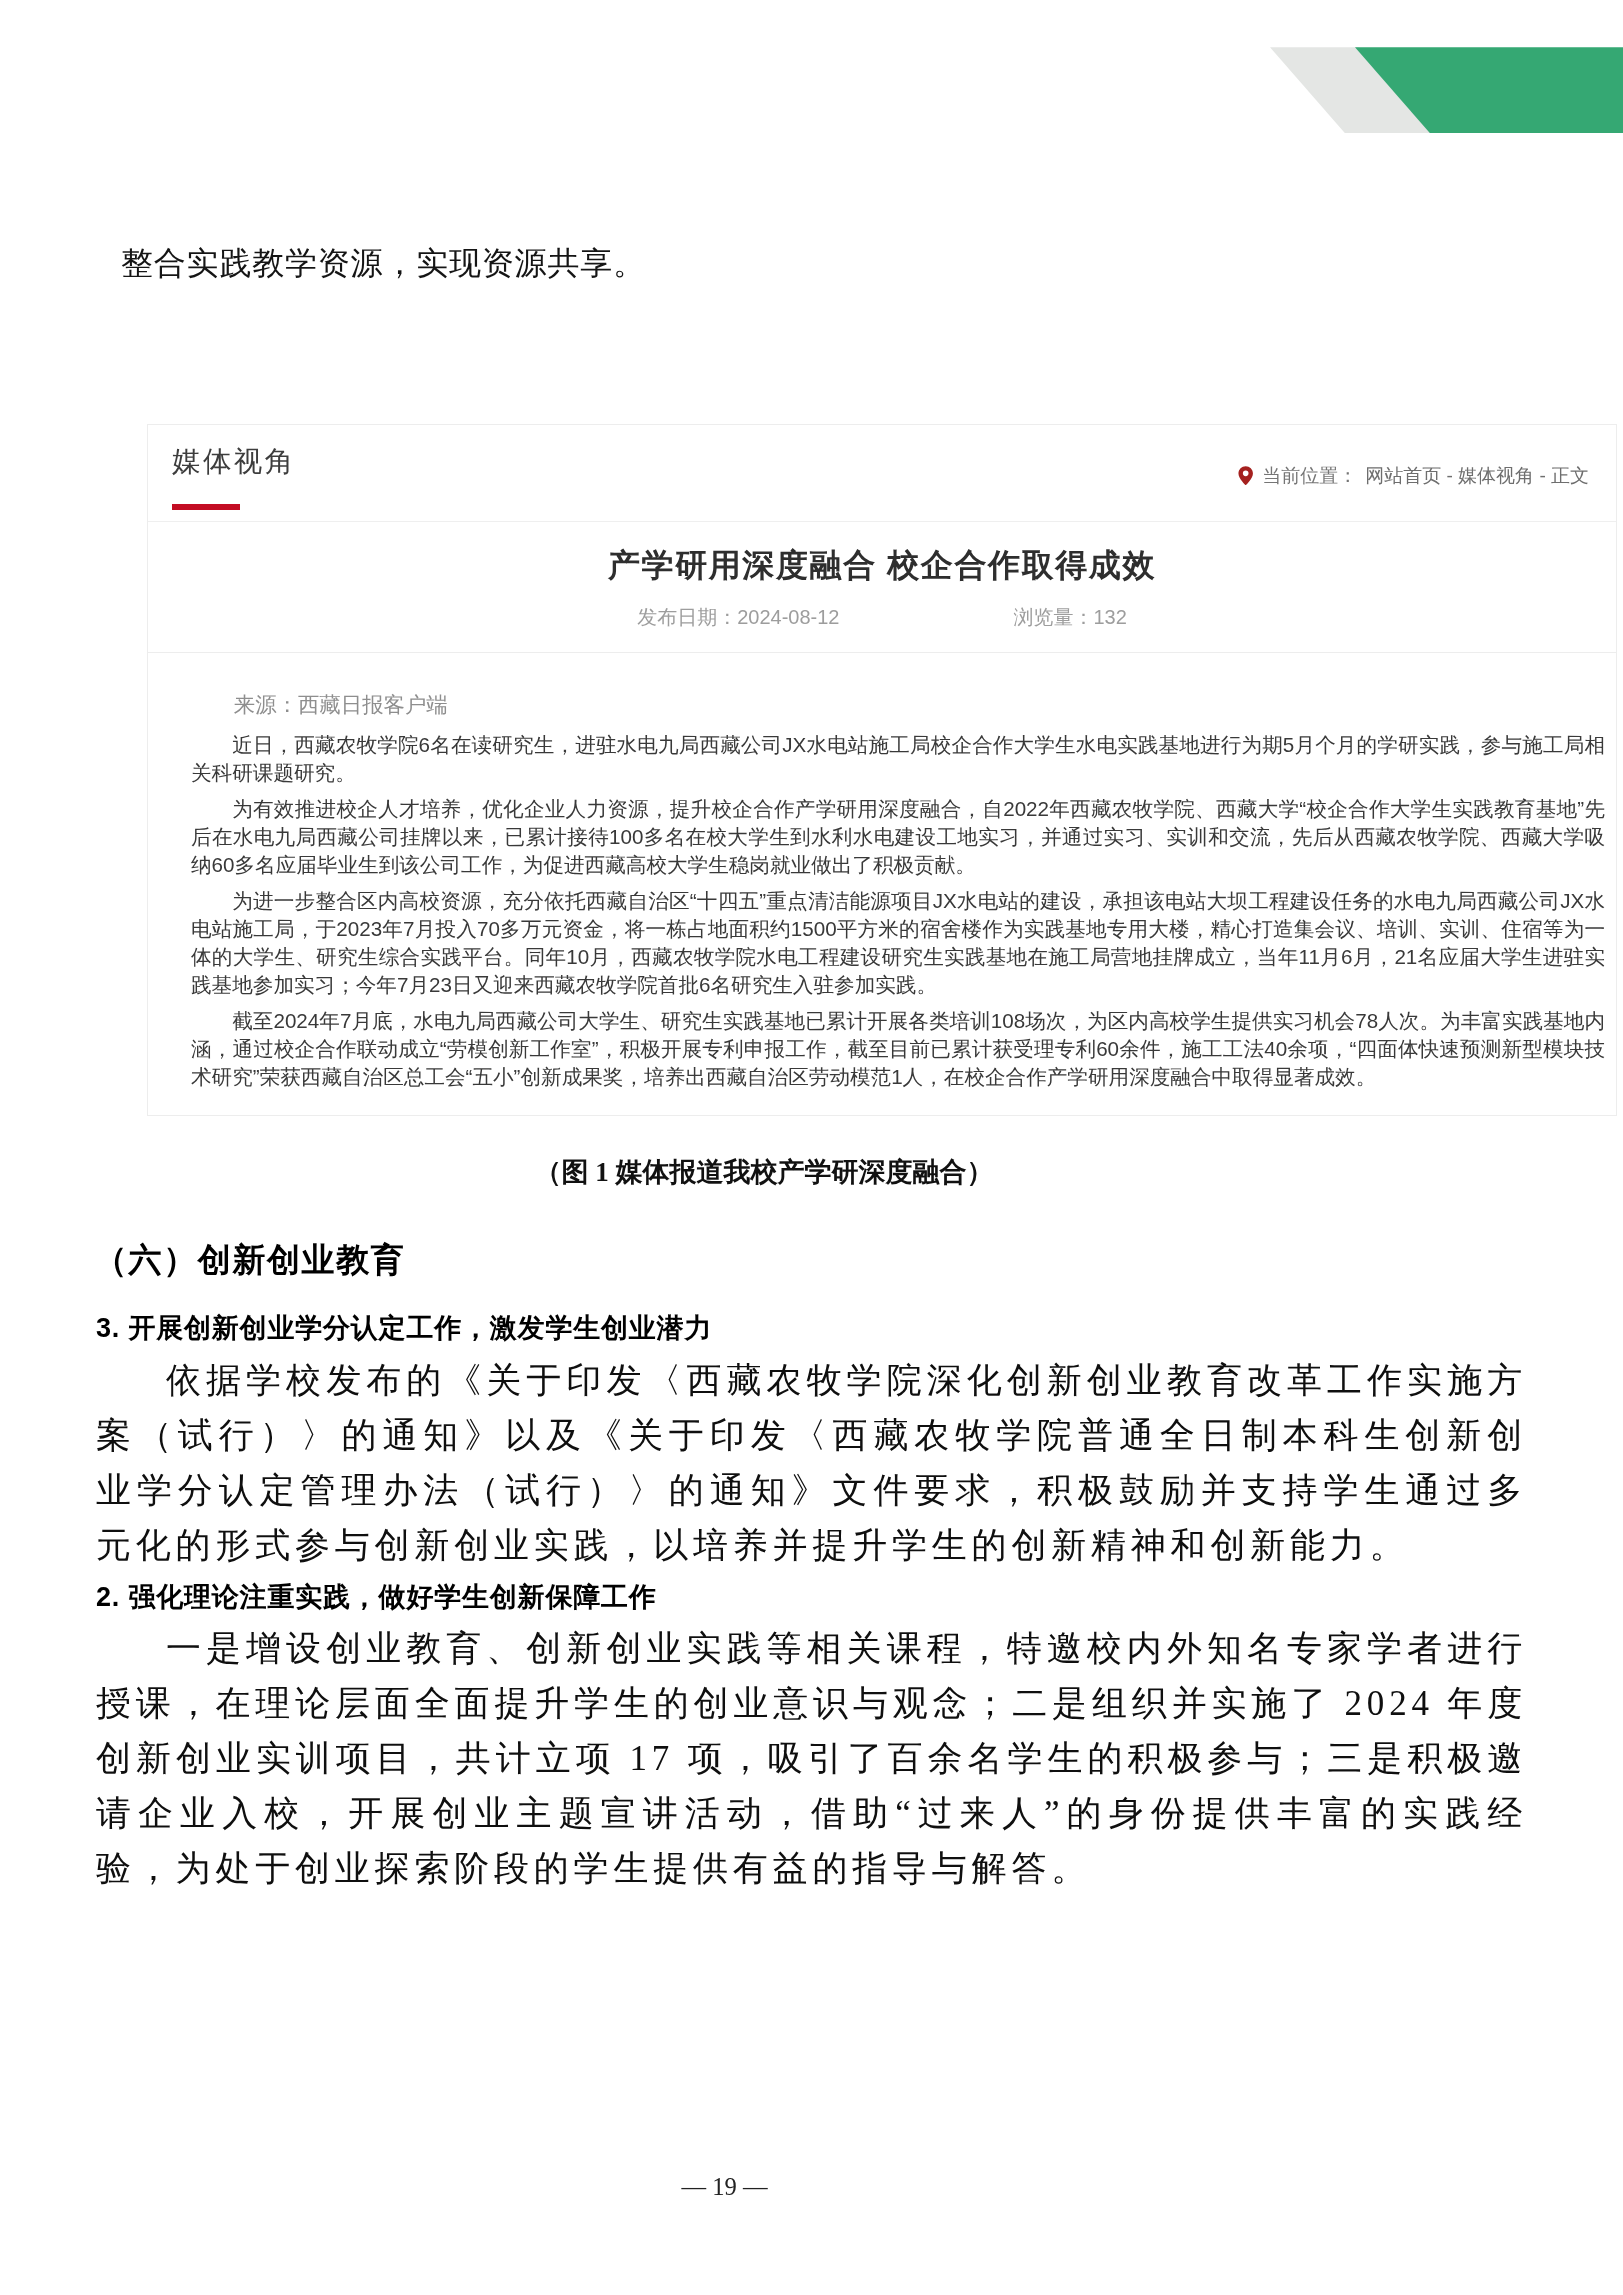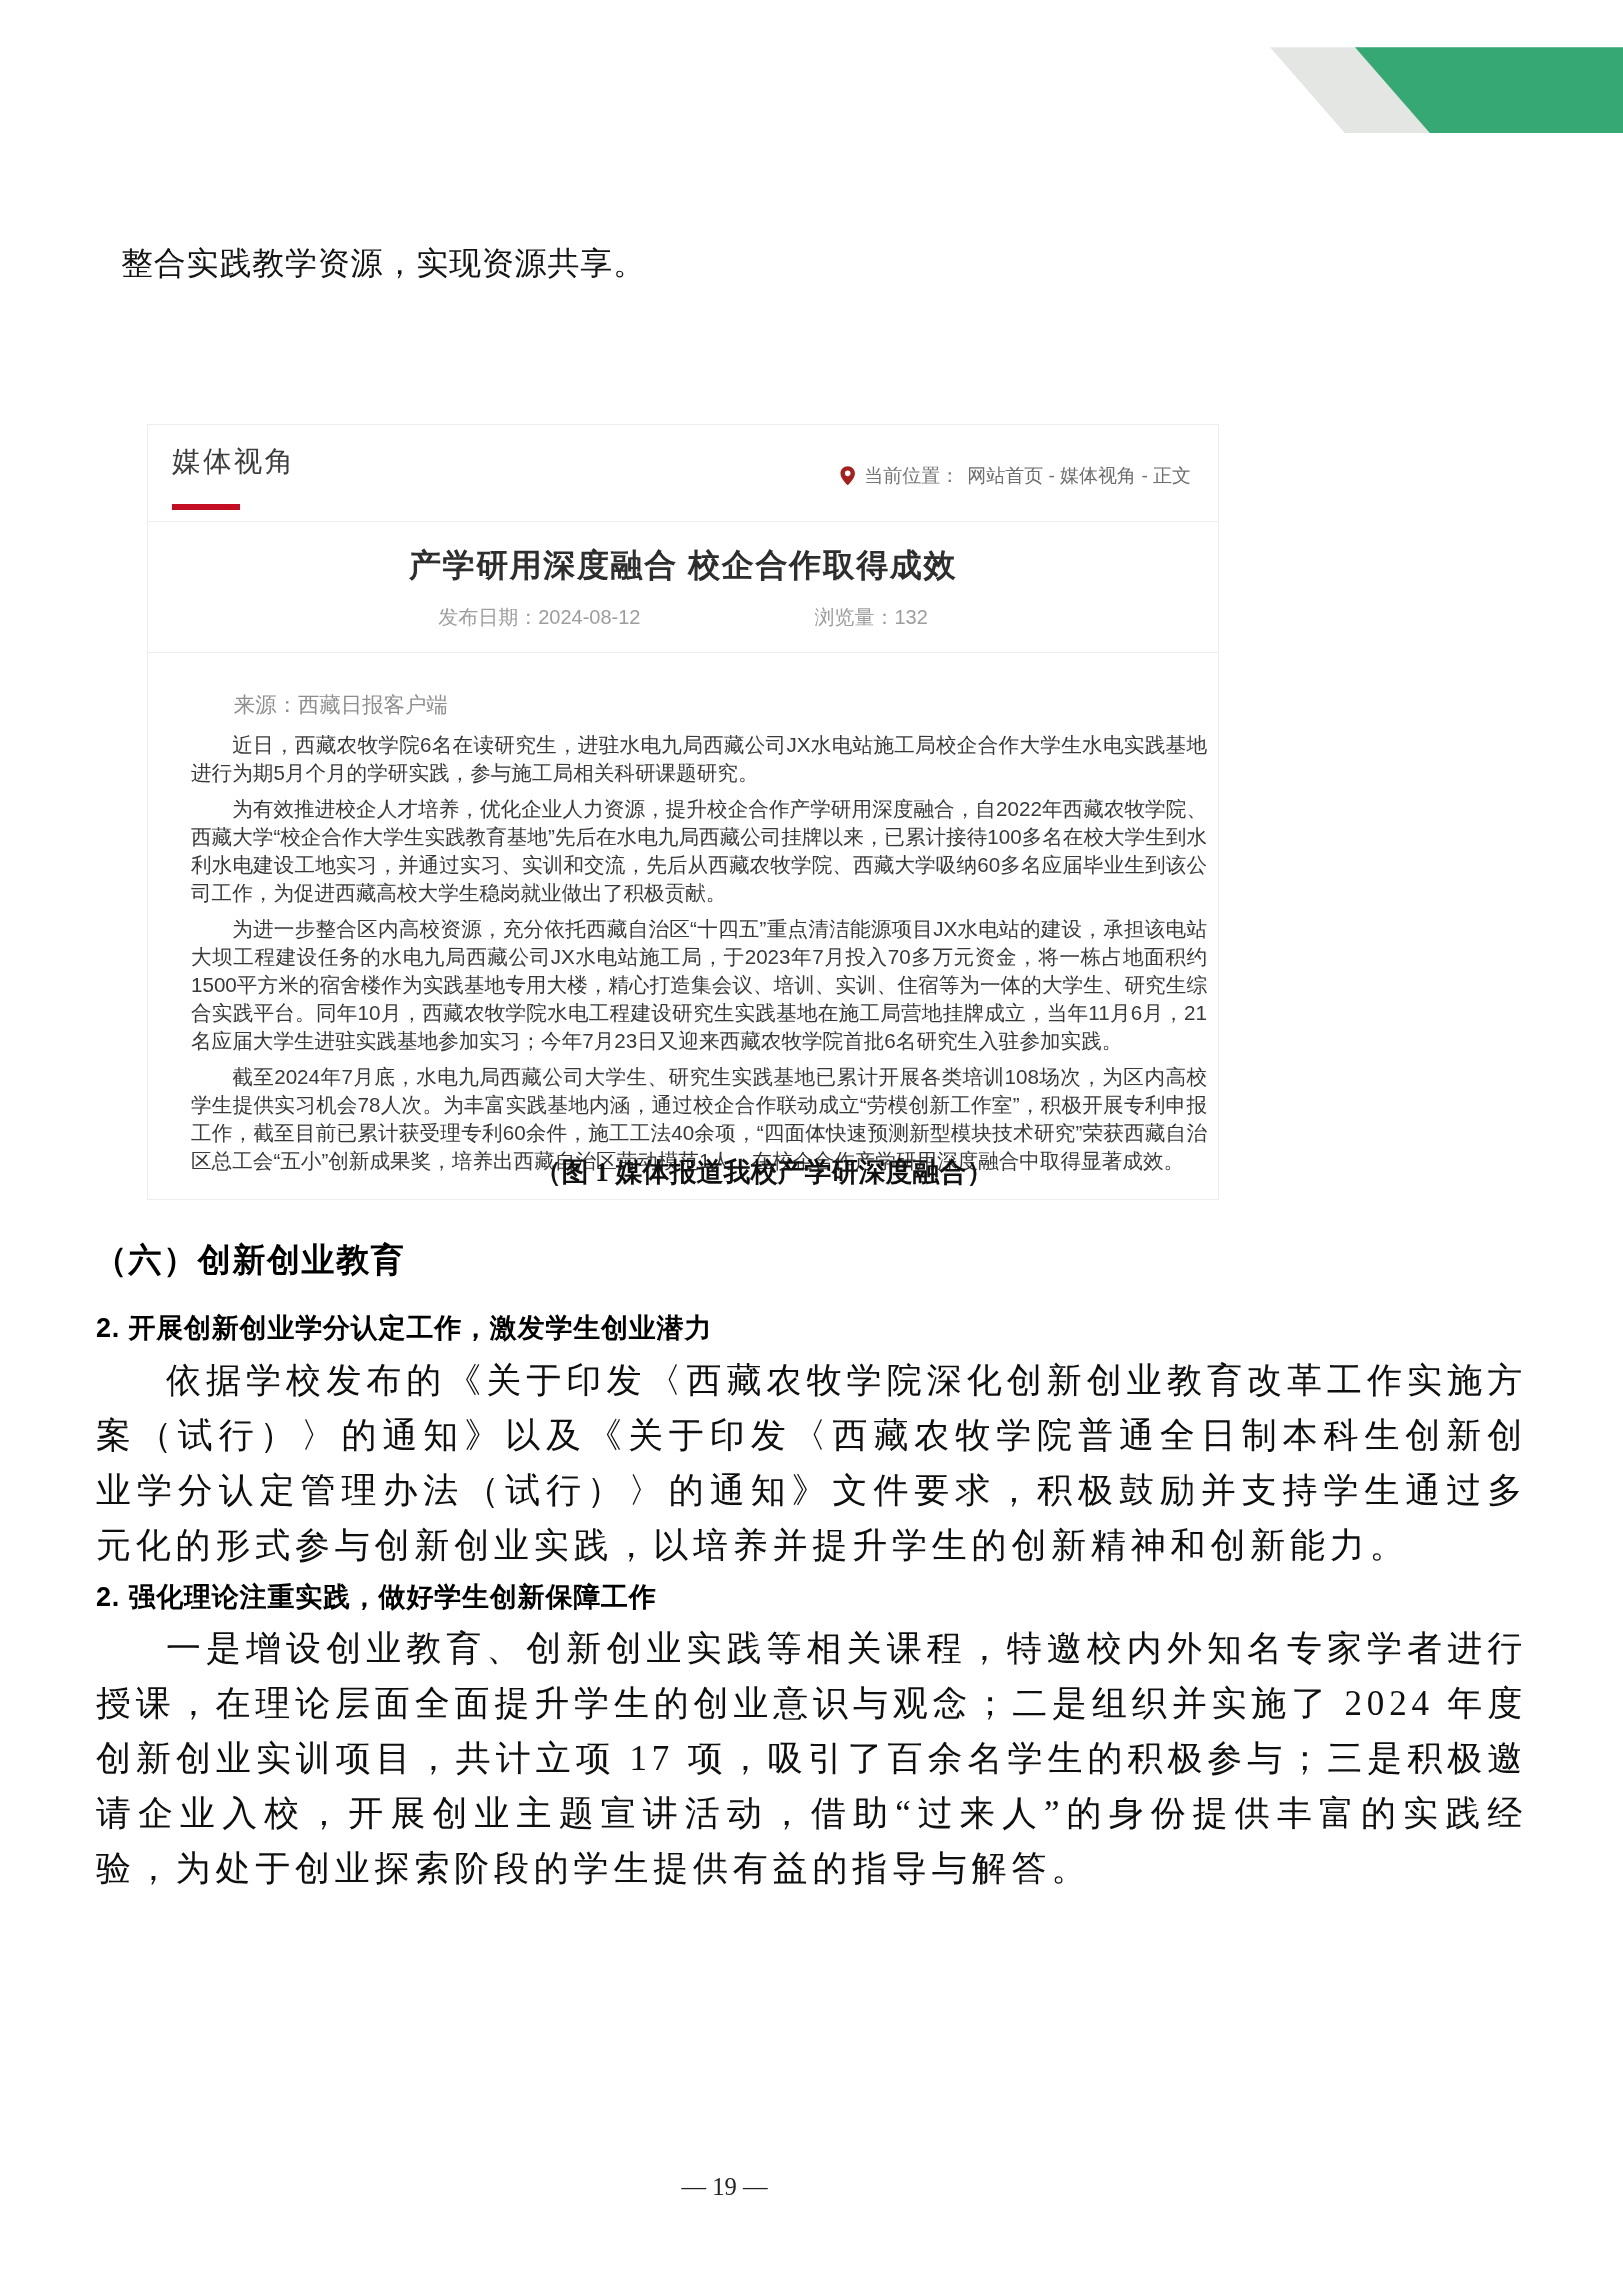--- a/index.html
+++ b/index.html
@@ -24,21 +24,21 @@
   .doc-body{position:absolute;left:96px;top:1265px;width:1431px;}
   .sub-heading{font-size:27px;font-weight:bold;color:#000;line-height:38px;margin:0 0 6.3px 0;
     font-family:"Liberation Sans","DejaVu Sans",sans-serif;letter-spacing:0.8px;}
   .sub-heading.second{margin:4.8px 0;}
   .doc-para{font-family:"Liberation Serif","DejaVu Serif",serif;font-size:35px;line-height:55px;
     letter-spacing:4.8px;color:#0f0f0f;text-align:justify;text-indent:2em;margin:0;}
   .page-number{position:absolute;left:0;top:2129px;width:1449px;text-align:center;
     font-family:"Liberation Serif","DejaVu Serif",serif;font-size:24.6px;color:#222;}
 
   
-  .media-card{position:absolute;left:147px;top:380px;width:1072px;background:#fff;
+  .media-card{position:absolute;left:147px;top:380px;width:1470px;background:#fff;
     border:0.8px solid #ededed;box-sizing:border-box;}
   .card-header{position:relative;padding:19px 25px 11px 24px;border-bottom:0.8px solid #efefef;}
   .media-title{font-size:28.5px;color:#3d3d3d;letter-spacing:2.4px;line-height:35px;}
   .red-bar{width:68px;height:5.5px;background:#c30d23;margin-top:25px;}
   .breadcrumb{position:absolute;right:27px;top:38px;display:flex;align-items:center;gap:8px;
     font-size:19px;color:#757575;}
   .breadcrumb .pin{width:17.4px;height:21.4px;display:inline-block;}
   .bc-trail{color:#6e6e6e;}
   .title-block{padding:24px 16px 20.6px;border-bottom:0.8px solid #ededed;text-align:center;}
   .article-title{font-size:32px;font-weight:bold;color:#2e2e2e;letter-spacing:1.6px;line-height:38px;}
@@ -91,21 +91,21 @@
       <p>为进一步整合区内高校资源，充分依托西藏自治区“十四五”重点清洁能源项目JX水电站的建设，承担该电站大坝工程建设任务的水电九局西藏公司JX水电站施工局，于2023年7月投入70多万元资金，将一栋占地面积约1500平方米的宿舍楼作为实践基地专用大楼，精心打造集会议、培训、实训、住宿等为一体的大学生、研究生综合实践平台。同年10月，西藏农牧学院水电工程建设研究生实践基地在施工局营地挂牌成立，当年11月6月，21名应届大学生进驻实践基地参加实习；今年7月23日又迎来西藏农牧学院首批6名研究生入驻参加实践。</p>
       <p>截至2024年7月底，水电九局西藏公司大学生、研究生实践基地已累计开展各类培训108场次，为区内高校学生提供实习机会78人次。为丰富实践基地内涵，通过校企合作联动成立“劳模创新工作室”，积极开展专利申报工作，截至目前已累计获受理专利60余件，施工工法40余项，“四面体快速预测新型模块技术研究”荣获西藏自治区总工会“五小”创新成果奖，培养出西藏自治区劳动模范1人，在校企合作产学研用深度融合中取得显著成效。</p>
     </div>
   </div>
 
   <div class="figure-caption doc-serif">（图 1 媒体报道我校产学研深度融合）</div>
 
   <div class="section-heading">（六）创新创业教育</div>
 
   <div class="doc-body">
-    <div class="sub-heading">2. 开展创新创业学分认定工作，激发学生创业潜力</div>
+    <div class="sub-heading">3. 开展创新创业学分认定工作，激发学生创业潜力</div>
     <p class="doc-para">依据学校发布的《关于印发〈西藏农牧学院深化创新创业教育改革工作实施方案（试行）〉的通知》以及《关于印发〈西藏农牧学院普通全日制本科生创新创业学分认定管理办法（试行）〉的通知》文件要求，积极鼓励并支持学生通过多元化的形式参与创新创业实践，以培养并提升学生的创新精神和创新能力。</p>
     <div class="sub-heading second">2. 强化理论注重实践，做好学生创新保障工作</div>
     <p class="doc-para">一是增设创业教育、创新创业实践等相关课程，特邀校内外知名专家学者进行授课，在理论层面全面提升学生的创业意识与观念；二是组织并实施了 2024 年度创新创业实训项目，共计立项 17 项，吸引了百余名学生的积极参与；三是积极邀请企业入校，开展创业主题宣讲活动，借助“过来人”的身份提供丰富的实践经验，为处于创业探索阶段的学生提供有益的指导与解答。</p>
   </div>
 
   <div class="page-number">— 19 —</div>
 
 </div>
 
 

